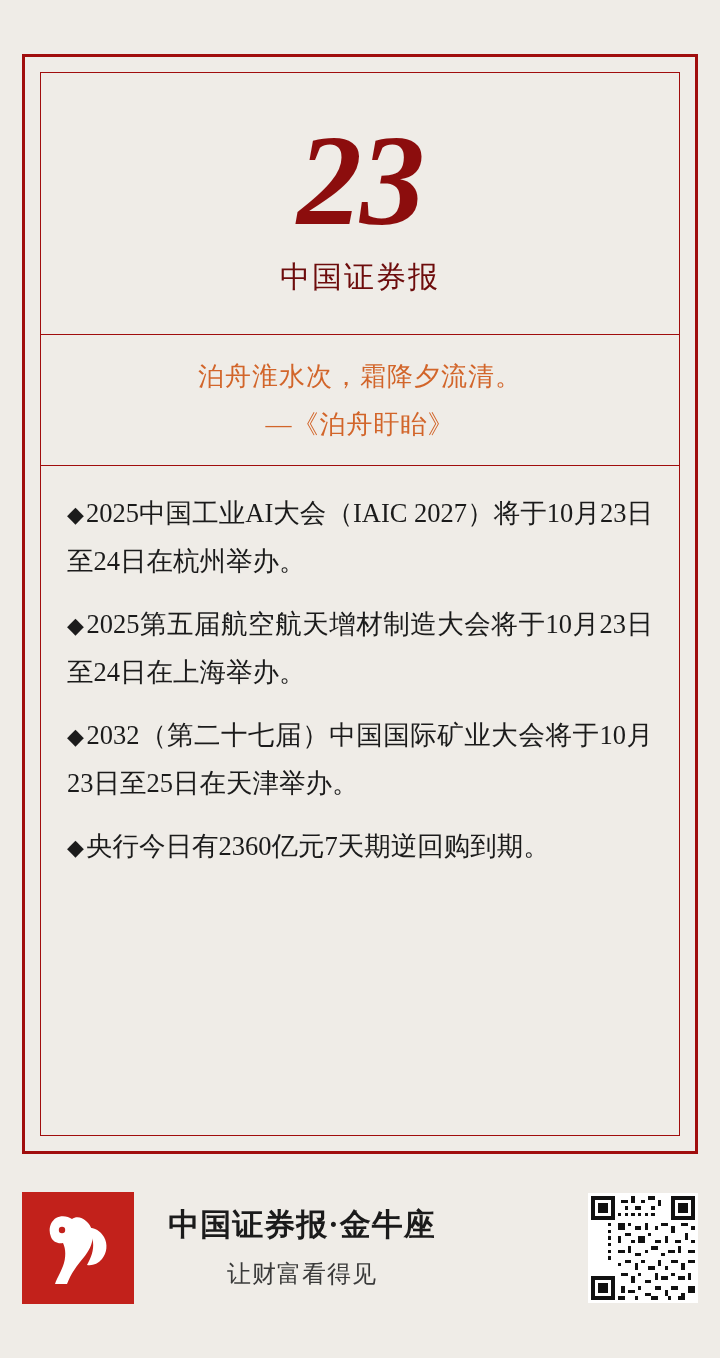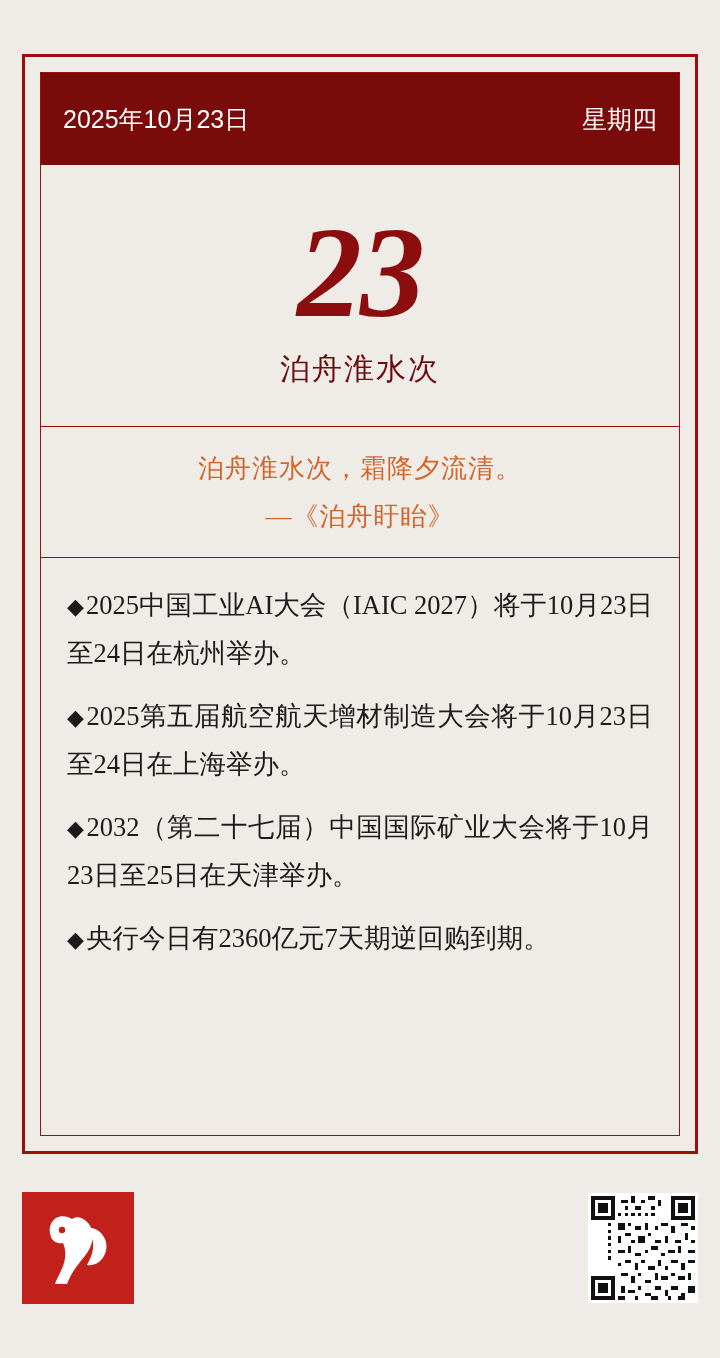--- a/index.html
+++ b/index.html
@@ -193,28 +193,24 @@
   .qr svg { display: block; }
 </style>
 </head>
 <body>
 
 <div class="page">
 
   <div class="card">
     <div class="card-inner">
 
-      <div class="header">
-        <span class="hdr-date">2025年10月23日</span>
-        <span class="hdr-week">星期四</span>
-      </div>
 
       <div class="daybox">
         <div class="day-number">23</div>
-        <div class="lunar">泊舟淮水次</div>
+        <div class="lunar">中国证券报</div>
       </div>
 
       <div class="poem">
         <div class="poem-line">泊舟淮水次，霜降夕流清。</div>
         <div class="poem-source">—《泊舟盱眙》</div>
       </div>
 
       <div class="news">
         <div class="news-item">
           <span class="bullet">◆</span><span>2025中国工业AI大会（IAIC 2027）将于10月23日至24日在杭州举办。</span>
@@ -236,20 +232,24 @@
   <div class="footer">
     <div class="logo-box">
       <svg width="112" height="112" viewBox="0 0 112 112" aria-hidden="true">
         <rect x="0" y="0" width="112" height="112" fill="#c2211b"></rect>
         <g fill="#ffffff">
           <path d="M34 26 C28 30 26 38 29 45 C31 50 36 52 41 51 C44 57 44 66 41 74 C38 82 34 88 33 92 L45 92 C48 84 53 76 58 70 C63 64 68 58 70 50 C72 42 70 34 64 29 C60 25 54 24 50 27 C46 24 39 23 34 26 Z"></path>
           <path d="M62 36 C70 34 78 38 82 45 C86 52 85 61 80 67 C76 72 70 74 65 73 C69 66 72 58 71 50 C70 44 67 39 62 36 Z"></path>
           <circle cx="40" cy="38" r="3.2" fill="#c2211b"></circle>
         </g>
       </svg>
+    </div>
+    <div class="brand">
+      <div class="brand-name">中国证券报·金牛座</div>
+      <div class="brand-slogan">让财富看得见</div>
     </div>
     <div class="qr">
       <svg width="110" height="110" viewBox="0 0 33 33" shape-rendering="crispEdges" aria-hidden="true">
         <rect width="33" height="33" fill="#ffffff"></rect>
         <g fill="#111111">
 
           <rect x="1" y="1" width="7" height="1"></rect>
             <rect x="1" y="7" width="7" height="1"></rect>
           <rect x="1" y="1" width="1" height="7"></rect>
             <rect x="7" y="1" width="1" height="7"></rect>

